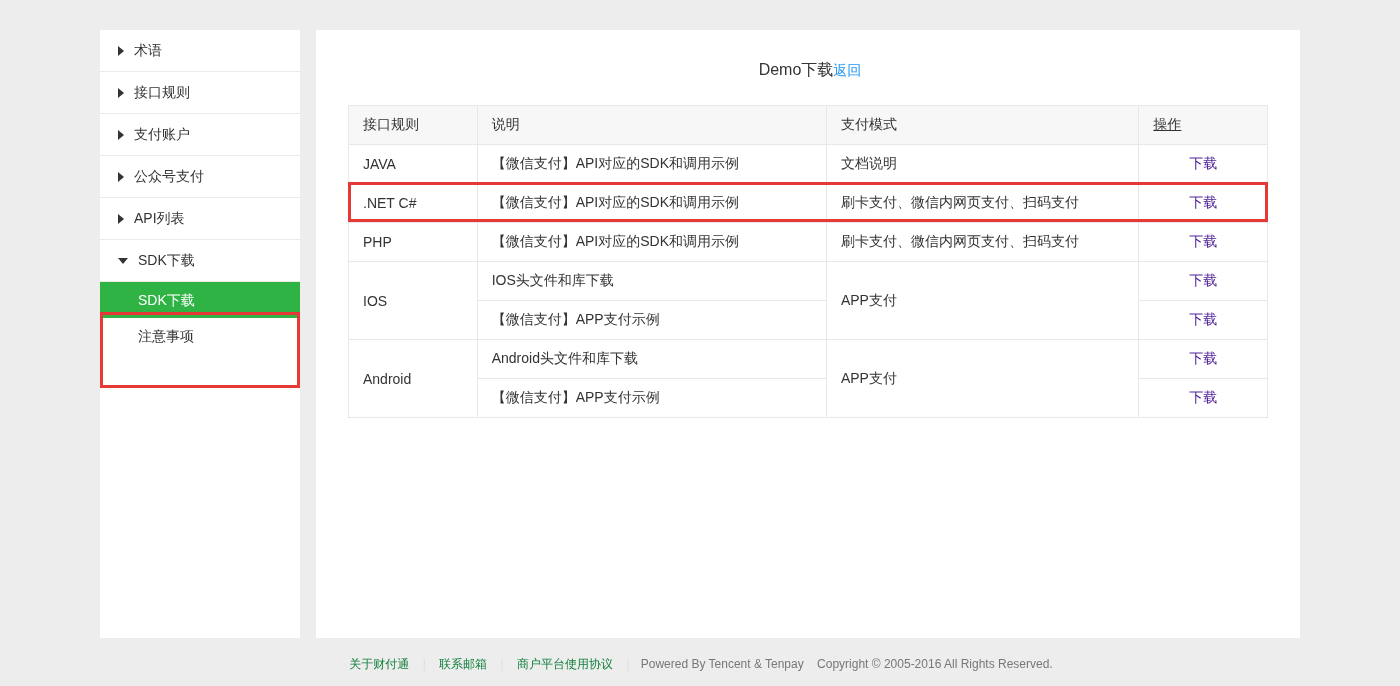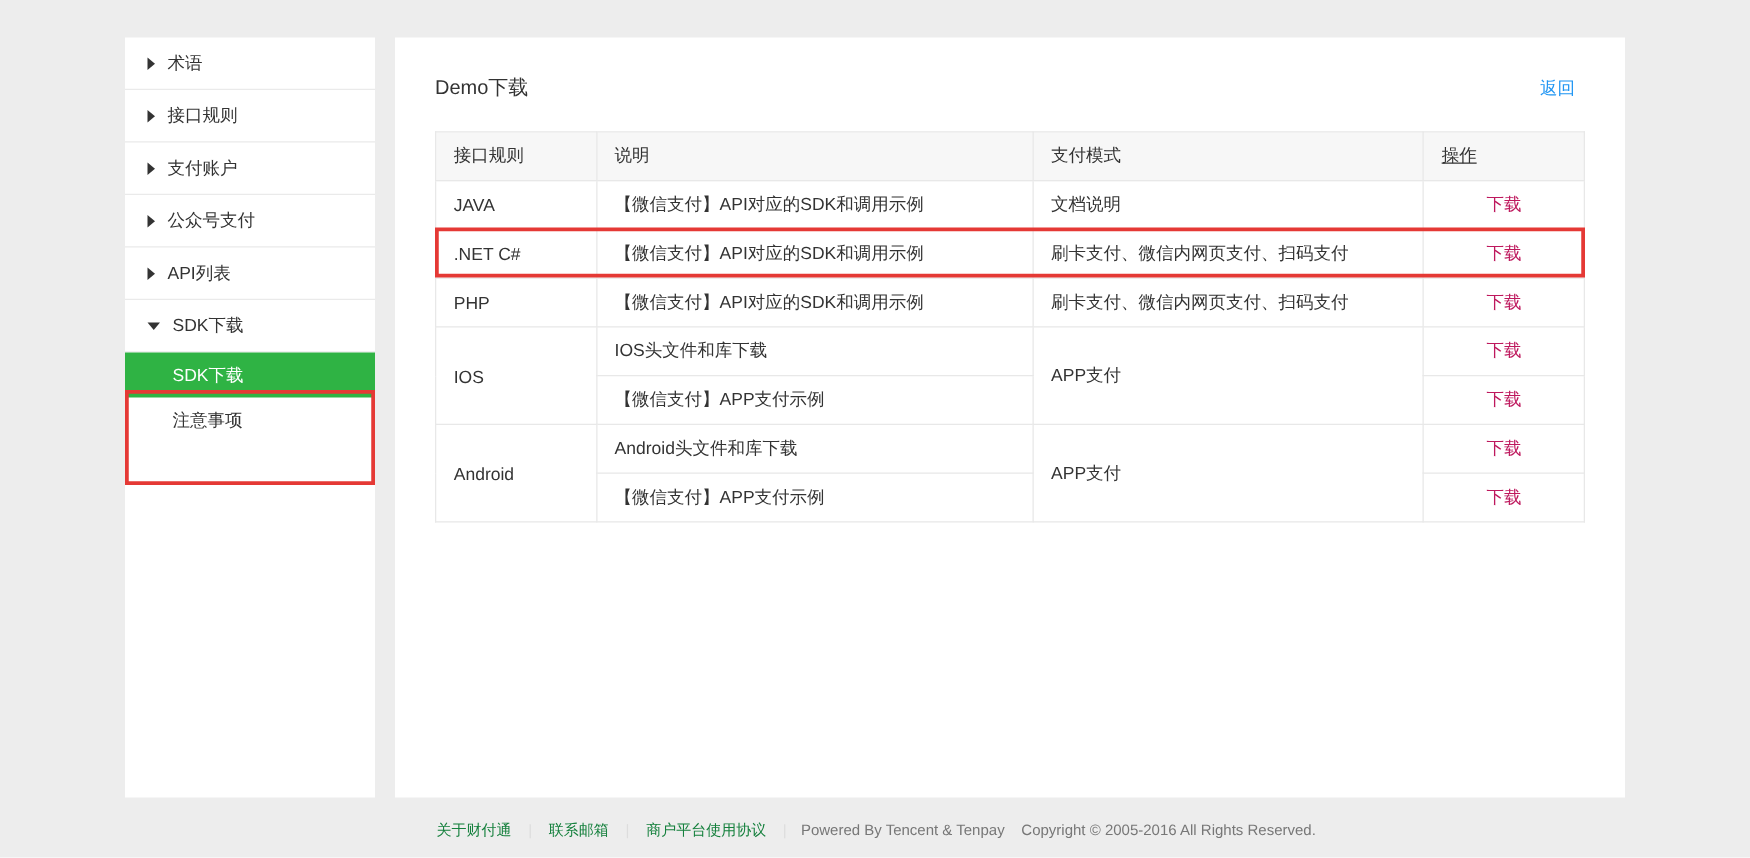--- a/index.html
+++ b/index.html
@@ -69,23 +69,23 @@
       top: 282px; left: 0; width: 200px; height: 76px;
     }
     .main {
       flex: 1;
       background: #fff;
       min-height: 608px;
       padding: 30px 0 0 0;
     }
     .main-header {
       display: flex;
-      justify-content: space-between;
+      justify-content: center;
       align-items: center;
-      padding: 0 40px 24px 32px;
+      padding: 0 40px 24px 44px;
     }
     .main-title { font-size: 16px; color: #333; }
     .back-link { color: #2196f3; text-decoration: none; cursor: pointer; }
     .table-wrap {
       padding: 0 32px;
       position: relative;
     }
     table {
       width: 100%;
       border-collapse: collapse;
@@ -97,21 +97,21 @@
       text-align: left;
       vertical-align: middle;
       font-weight: normal;
     }
     th { background: #f7f7f7; }
     .col-platform { width: 14%; }
     .col-desc { width: 38%; }
     .col-mode { width: 34%; }
     .col-action { width: 14%; text-align: left; text-decoration: underline; }
     td.action { text-align: center; }
-    .dl-link { color: #be185d; cursor: pointer; font-family: Liberation Mono, monospace; }
+    .dl-link { color: #4c1d95; cursor: pointer; font-family: Liberation Mono, monospace; }
     .row-highlight {
       position: absolute;
       border: 3px solid #e53935;
       pointer-events: none;
       left: 32px; right: 32px; top: 77px; height: 40px;
     }
     .footer {
       text-align: center;
       font-size: 12px;
       color: #777;

